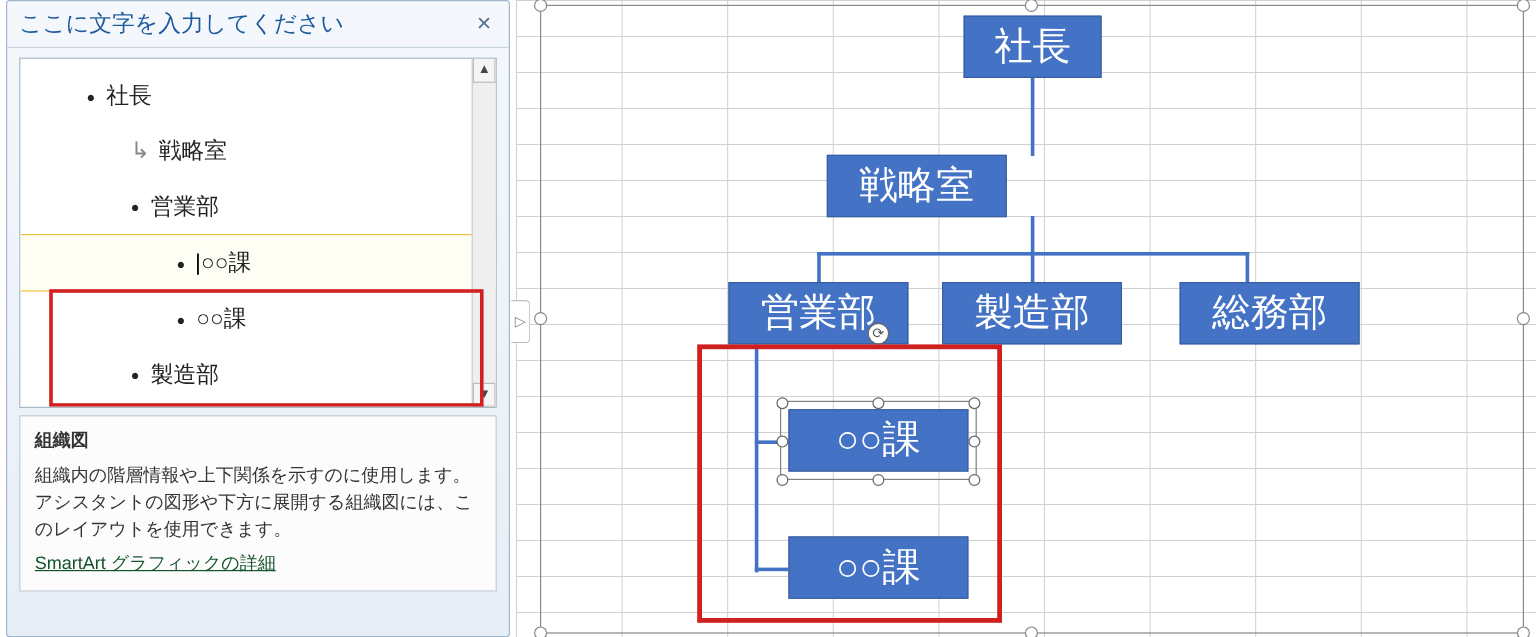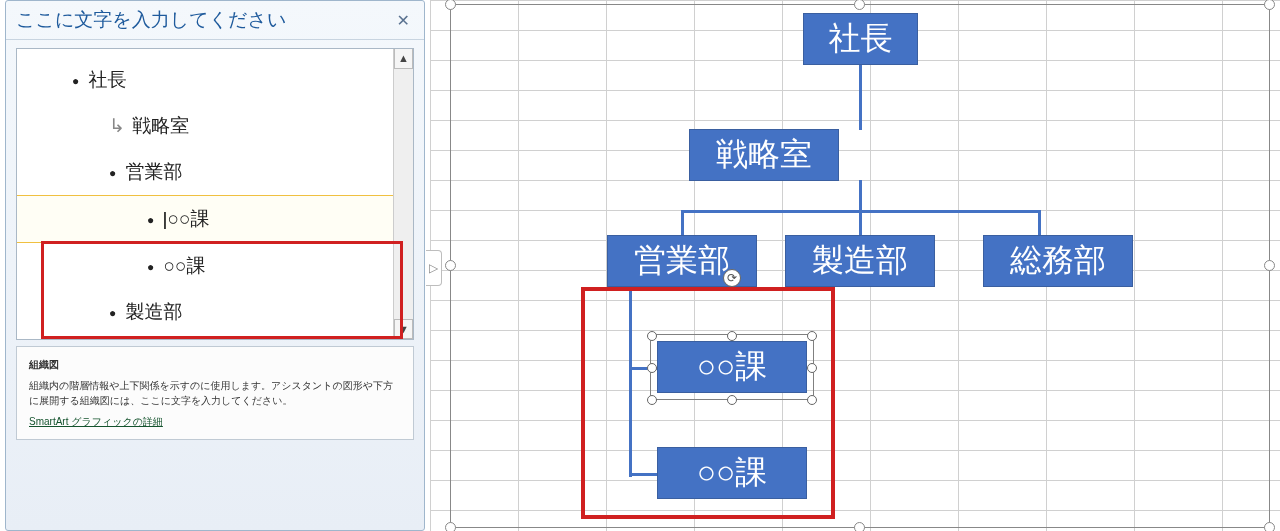--- a/index.html
+++ b/index.html
@@ -112,21 +112,21 @@
       position: absolute;
       border: 3px solid #d02020;
       pointer-events: none;
     }
     
     .desc-box {
       margin: 0 10px 8px 10px;
       background: #fcfcfc;
       border: 1px solid #c0cad4;
       padding: 10px 12px;
-      font-size: 10px;
+      font-size: 15px;
       color: #333;
       line-height: 1.5;
     }
     .desc-title {
       font-weight: bold;
       margin-bottom: 6px;
     }
     .desc-link {
       text-decoration: underline;
       color: #14532d;
@@ -239,21 +239,21 @@
     </div>
     <div class="outline-scrollbar">
       <div class="scroll-btn up">▲</div>
       <div class="scroll-btn down">▼</div>
     </div>
     <div class="red-highlight-text" style="left:24px; top:192px; width:362px; height:98px;"></div>
   </div>
 
   <div class="desc-box">
     <div class="desc-title">組織図</div>
-    <div>組織内の階層情報や上下関係を示すのに使用します。アシスタントの図形や下方に展開する組織図には、ここに文字を入力してください。</div>
+    <div>組織内の階層情報や上下関係を示すのに使用します。アシスタントの図形や下方に展開する組織図には、このレイアウトを使用できます。</div>
     <span class="desc-link">SmartArt グラフィックの詳細</span>
   </div>
 </div>
 
 <div class="expand-tab">▷</div>
 
 <div class="smartart-frame">
 
   <div class="sel-handle" style="left:-6px;top:-6px;"></div>
   <div class="sel-handle" style="left:calc(50% - 6px);top:-6px;"></div>

